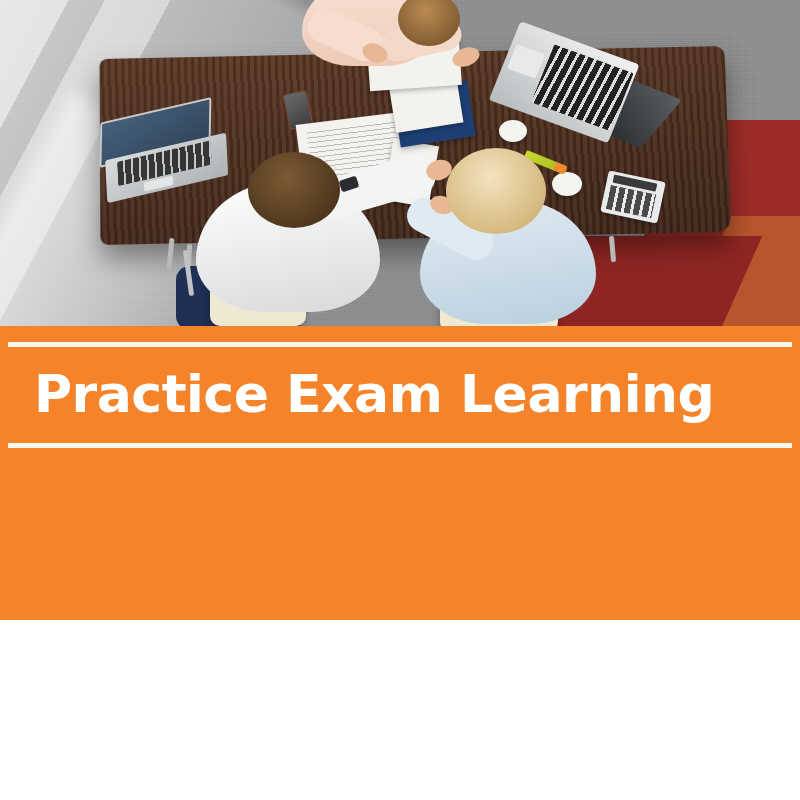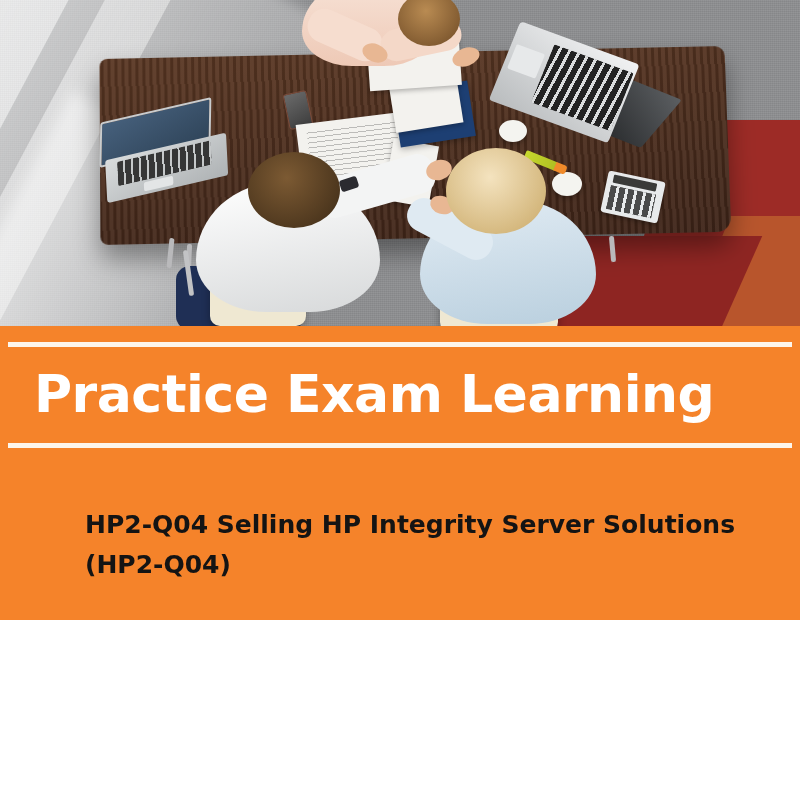--- a/index.html
+++ b/index.html
@@ -443,21 +443,20 @@
       <div class="hair" style="left:446px; top:148px; width:100px; height:86px; background:radial-gradient(circle at 44% 34%, #f4e3bf, #c9a866);"></div>
     </div>
   </div>
 
   <div class="banner">
     <div class="rule top"></div>
     <div class="banner-title">Practice Exam Learning</div>
     <div class="rule bottom"></div>
   </div>
 
-  <div class="subtitle">HP2-Q04 Selling HP Integrity Server Solutions (HP2-Q04)</div>
 
   <div class="logo-box logo-left">
     <div class="ptnr-text">PTNR01A998WXY</div>
     <div class="sq-peach"></div>
     <div class="sq-blue"></div>
     <svg class="cube" viewBox="0 0 48 48">
       <g fill="none" stroke="#ffffff" stroke-width="2.4" stroke-linejoin="round">
         <polygon points="24,4 43,13 43,34 24,44 5,34 5,13"></polygon>
         <polyline points="5,13 24,23 43,13"></polyline>
         <line x1="24" y1="23" x2="24" y2="44"></line>

